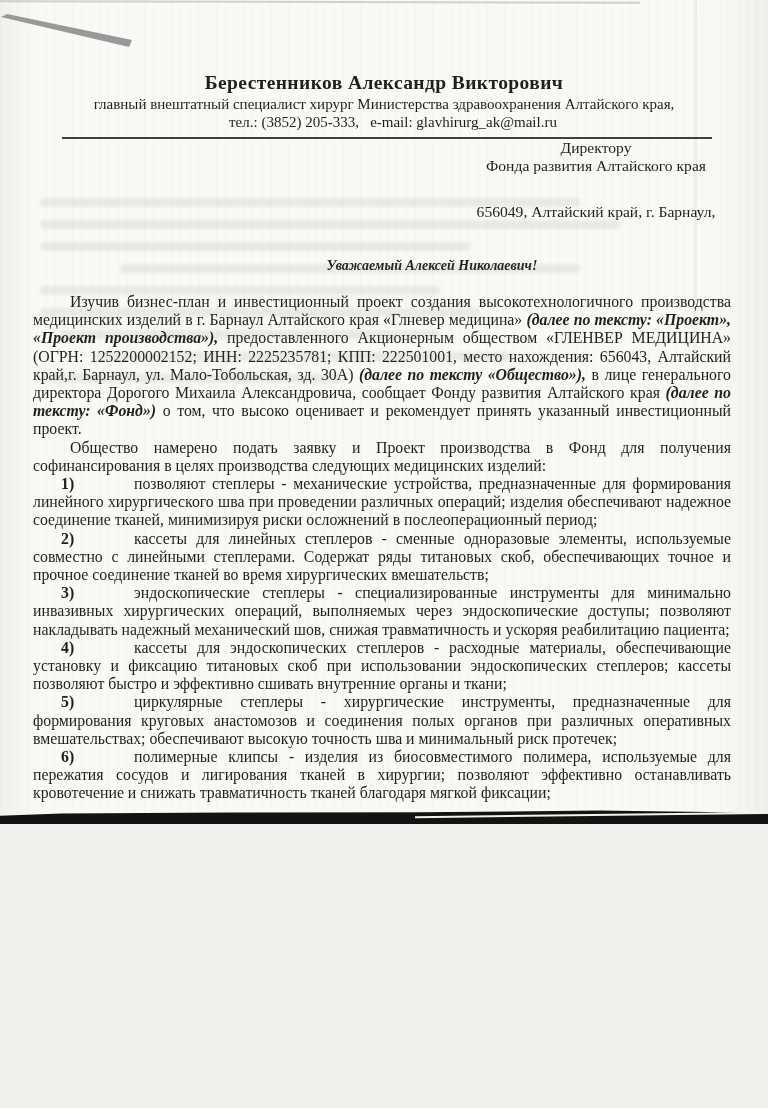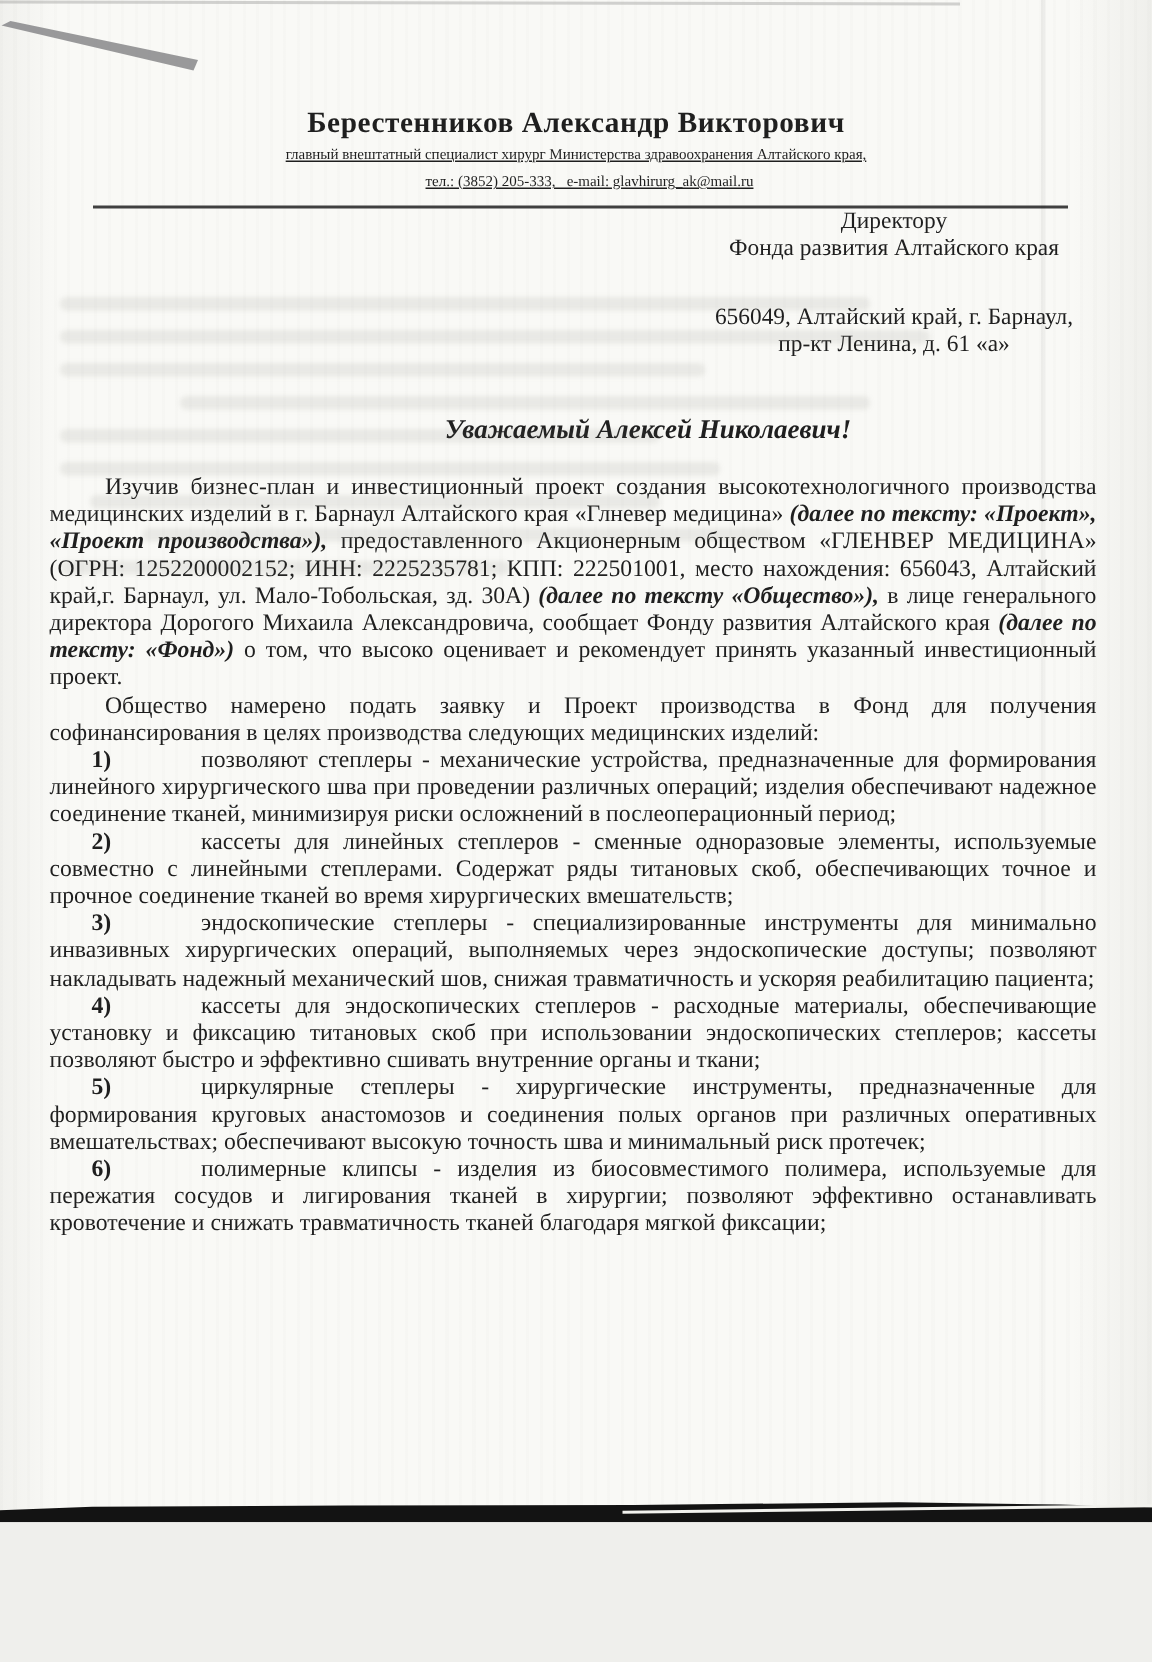--- a/index.html
+++ b/index.html
@@ -2,51 +2,51 @@
 <html><head>
 <meta charset="utf-8">
 <style>
   html,body{margin:0;padding:0;}
   body{
     width:768px;height:1108px;overflow:hidden;
     font-family:"Liberation Serif","DejaVu Serif",serif;
     background:#efefec;
   }
   .page{
-    position:relative;width:768px;height:1015px;overflow:hidden;
+    position:relative;width:768px;height:824px;overflow:hidden;
     color:#1f1f1f;
     background:
       linear-gradient(90deg, rgba(110,110,100,.06), rgba(255,255,255,0) 5%, rgba(255,255,255,0) 93%, rgba(110,110,100,.07)),
       repeating-linear-gradient(90deg, rgba(70,70,60,.015) 0 2px, rgba(0,0,0,0) 2px 9px),
       #f9f9f6;
   }
   
   .top-edge{position:absolute;top:1px;left:0;width:640px;height:2px;background:#a8a8a5;opacity:.5;transform:rotate(.12deg);}
   .pen-mark{position:absolute;top:0;left:0;}
   .crease{position:absolute;left:694px;top:0;width:3px;height:100%;background:linear-gradient(180deg,rgba(0,0,0,.05),rgba(0,0,0,.015));}
   .bottom-bar{
     position:absolute;left:0;bottom:0;width:768px;height:15px;background:#131313;
     clip-path:polygon(0 45%,8% 30%,30% 24%,55% 22%,78% 10%,92% 20%,100% 32%,100% 100%,0 100%);
   }
   .bar-streak{position:absolute;bottom:8px;right:0;width:46%;height:2px;background:#f2f2ee;transform:rotate(-.7deg);z-index:2;}
   .ghost{position:absolute;height:9px;border-radius:4px;background:rgba(95,95,88,.10);filter:blur(1.6px);}
 
   
   .letterhead{padding-top:70px;text-align:center;}
   .lh-name{font-size:19.5px;font-weight:bold;letter-spacing:.4px;line-height:25px;}
-  .lh-line{font-size:10px;line-height:18px;text-decoration:underline;}
+  .lh-line{font-size:15px;line-height:18px;}
   .lh-contacts{white-space:pre-wrap;margin-left:18px;}
   .lh-rule{height:0;border-top:2px solid #404040;width:650px;margin:6px 0 0 62px;}
 
   
   .addressee{margin-left:455px;width:282px;text-align:center;font-size:15.6px;line-height:18px;}
   .addressee .gap{height:14px;}
 
   
-  .salutation{margin-top:37px;text-align:center;padding-left:64px;font-size:18px;font-weight:bold;font-style:italic;margin-left:32px;}
+  .salutation{margin-top:37px;text-align:center;padding-left:64px;font-size:14px;font-weight:bold;font-style:italic;margin-left:32px;}
 
   
   .content{padding:0 37px 0 33px;}
   .para{margin:0;font-size:15.8px;line-height:18.2px;text-align:justify;}
   .p1{margin-top:19px;text-indent:37px;}
   .p2{text-indent:37px;}
   .item{text-indent:28px;}
   .num{font-weight:bold;display:inline-block;width:73px;text-indent:0;}
   .b{font-weight:normal;}
   .bi{font-weight:bold;font-style:italic;}
@@ -78,21 +78,20 @@
     <div class="lh-line lh-contacts">тел.: (3852) 205-333,   e-mail: glavhirurg_ak@mail.ru</div>
     <div class="lh-rule"></div>
   </header>
 
   <div class="addressee">
     <div>Директору</div>
     <div>Фонда развития Алтайского края</div>
     <div class="gap"></div>
     <div class="gap"></div>
     <div>656049, Алтайский край, г. Барнаул,</div>
-    <div>пр-кт Ленина, д. 61 «а»</div>
   </div>
 
   <div class="salutation">Уважаемый Алексей Николаевич!</div>
 
   <div class="content">
     <p class="para p1"><span class="b">Изучив бизнес-план и инвестиционный проект </span><span>создания высокотехнологичного производства медицинских изделий в г. Барнаул Алтайского края «Глневер медицина» </span><span class="bi">(далее по тексту: «Проект», «Проект производства»),</span><span> предоставленного </span><span class="b">Акционерным обществом «ГЛЕНВЕР МЕДИЦИНА» </span><span>(ОГРН: 1252200002152; ИНН: 2225235781; КПП: 222501001, место нахождения: 656043, Алтайский край,г. Барнаул, ул. Мало-Тобольская, зд. 30А) </span><span class="bi">(далее по тексту «Общество»),</span><span> в лице генерального директора Дорогого Михаила Александровича, сообщает Фонду развития Алтайского края </span><span class="bi">(далее по тексту: «Фонд»)</span><span> о том, что высоко оценивает и рекомендует принять указанный инвестиционный проект.</span></p>
 
     <p class="para p2">Общество намерено подать заявку и Проект производства в Фонд для получения софинансирования в целях производства следующих медицинских изделий:</p>
 
     <p class="para item"><span class="num">1)</span><span class="b">позволяют степлеры</span><span> - механические устройства, предназначенные для формирования линейного хирургического шва при проведении различных операций; изделия обеспечивают надежное соединение тканей, минимизируя риски осложнений в послеоперационный период;</span></p>

